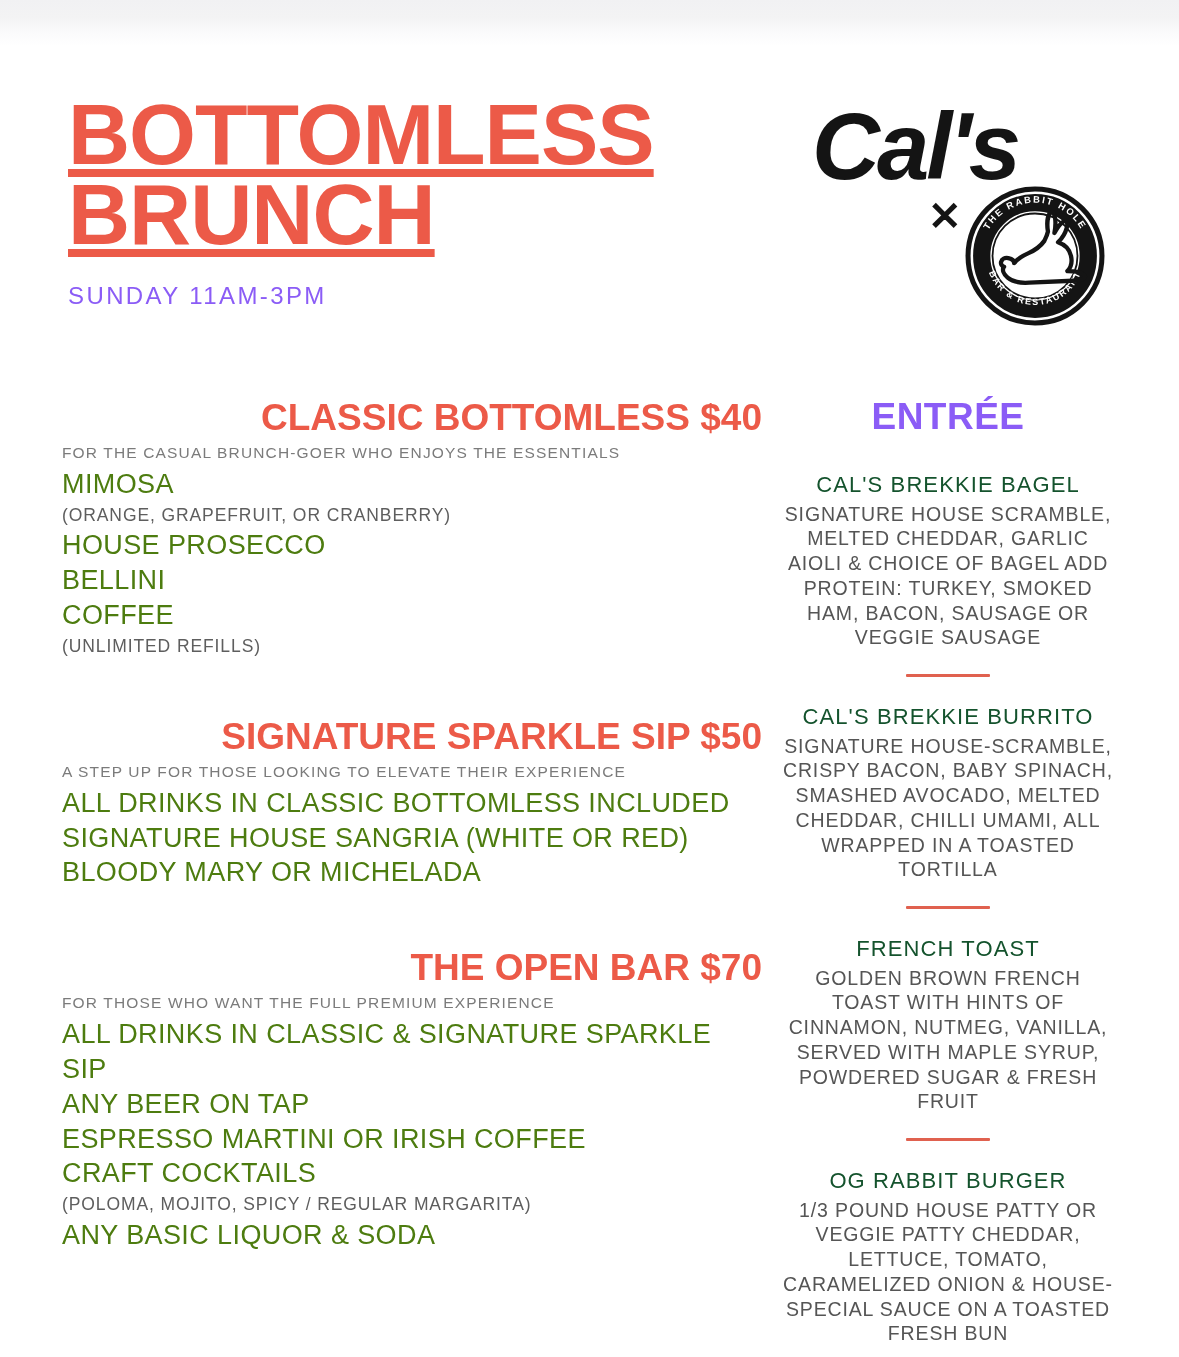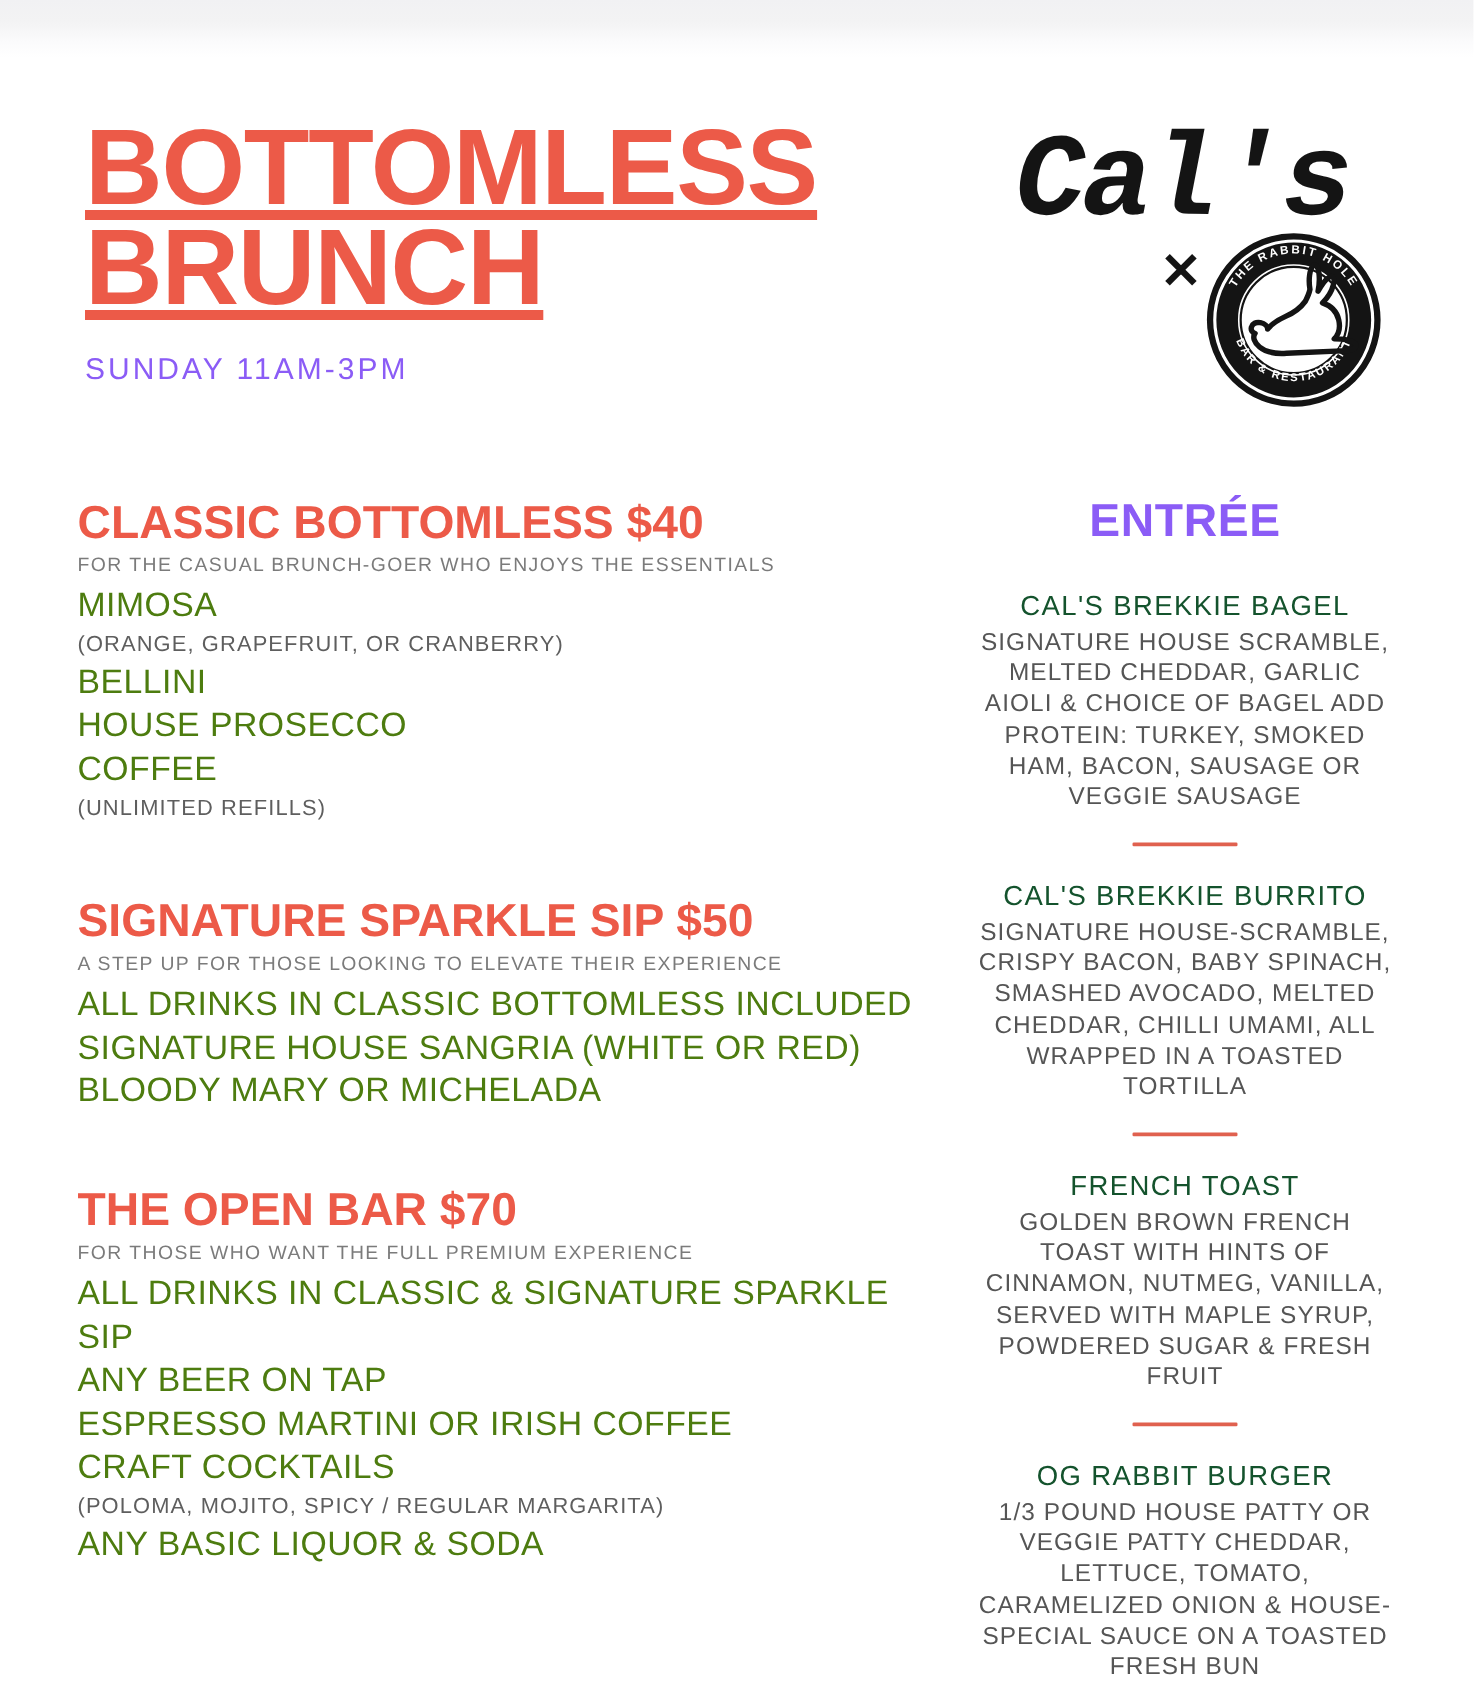--- a/index.html
+++ b/index.html
@@ -69,21 +69,21 @@
     position: absolute;
     left: 808px;
     top: 5px;
     width: 310px;
     height: 220px;
   }
   .cals-wordmark {
     position: absolute;
     left: 4px;
     top: 0px;
-    font-family: Liberation Mono, monospace;
+    font-family: Liberation Sans, sans-serif;
     font-style: italic;
     font-weight: bold;
     font-size: 94px;
     color: #141414;
     letter-spacing: -3px;
     line-height: 1;
     text-align: right;
   }
   .cross-mark {
     position: absolute;
@@ -128,20 +128,21 @@
   .pkg { margin-bottom: 58px; }
   .pkg:last-child { margin-bottom: 16px; }
 
   .pkg-title {
     color: #ec5a48;
     font-weight: bold;
     font-size: 37px;
     letter-spacing: 0px;
     text-transform: uppercase;
     line-height: 1.08;
+    text-align: right;
   }
   .pkg-tag {
     color: #7b7b7b;
     font-size: 15.5px;
     letter-spacing: 1.15px;
     text-transform: uppercase;
     margin-top: 6px;
     margin-bottom: 5px;
   }
   .pkg-item {
@@ -261,22 +262,22 @@
 
   <div class="columns">
 
     <div class="col-left">
 
       <div class="pkg">
         <div class="pkg-title">CLASSIC BOTTOMLESS $40</div>
         <div class="pkg-tag">FOR THE CASUAL BRUNCH-GOER WHO ENJOYS THE ESSENTIALS</div>
         <div class="pkg-item">MIMOSA</div>
         <div class="pkg-note">(ORANGE, GRAPEFRUIT, OR CRANBERRY)</div>
+        <div class="pkg-item">HOUSE PROSECCO</div>
         <div class="pkg-item">BELLINI</div>
-        <div class="pkg-item">HOUSE PROSECCO</div>
         <div class="pkg-item">COFFEE</div>
         <div class="pkg-note">(UNLIMITED REFILLS)</div>
       </div>
 
       <div class="pkg">
         <div class="pkg-title">SIGNATURE SPARKLE SIP $50</div>
         <div class="pkg-tag">A STEP UP FOR THOSE LOOKING TO ELEVATE THEIR EXPERIENCE</div>
         <div class="pkg-item">ALL DRINKS IN CLASSIC BOTTOMLESS INCLUDED</div>
         <div class="pkg-item">SIGNATURE HOUSE SANGRIA (WHITE OR RED)</div>
         <div class="pkg-item">BLOODY MARY OR MICHELADA</div>

